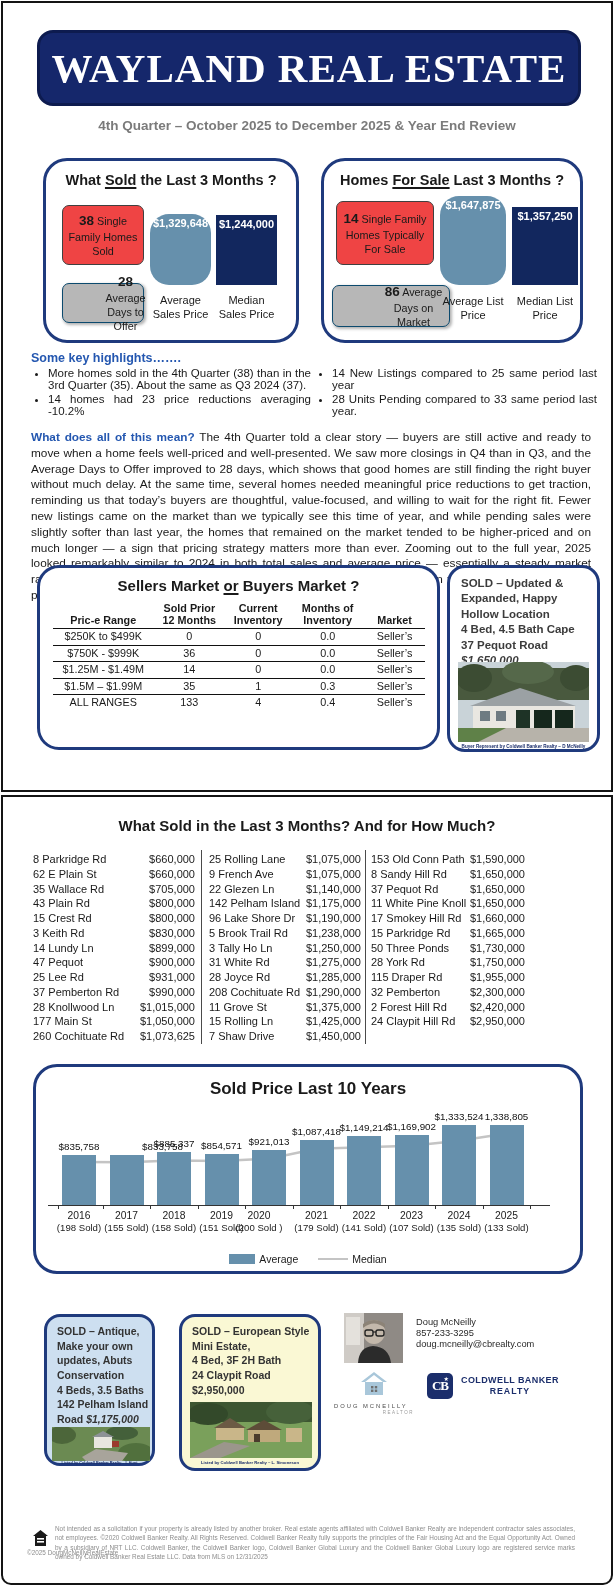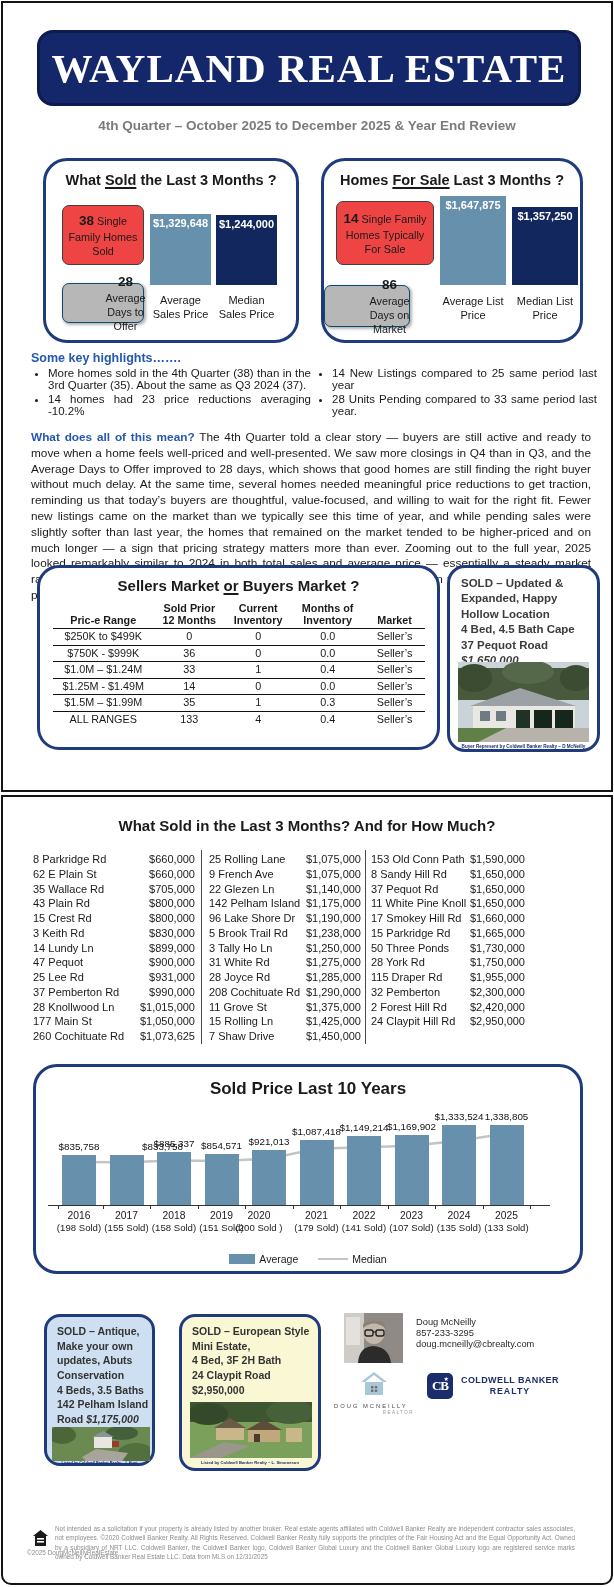--- a/index.html
+++ b/index.html
@@ -19,24 +19,24 @@
   #forsaleBox{left:318px;top:155px;width:262px;height:185px;}
   .sb-title{position:absolute;top:11px;left:0;width:100%;text-align:center;font-weight:bold;font-size:14.5px;white-space:nowrap;}
   .uline{text-decoration:underline;text-decoration-thickness:2px;text-underline-offset:2px;}
   .graybox{position:absolute;border-radius:7px;text-align:center;font-size:10.8px;line-height:1.3;display:flex;align-items:center;justify-content:center;box-sizing:border-box;padding:2px 3px;}
   .graybox b{font-size:13.5px;}
   .gb-light{background:#ef4444;border:1px solid #404040;}
   .gb-dark{background:#b7b7b7;border:1px solid #0c4a6e;box-shadow:1.5px 1.5px 3px rgba(0,0,0,.3);padding-left:48px;}
   #sbGray1{left:16px;top:44px;width:82px;height:60px;}
   #sbGray2{left:16px;top:122px;width:82px;height:40px;}
   #fsGray1{left:12px;top:40px;width:98px;height:64px;}
-  #fsGray2{left:0;top:124px;width:86px;height:42px;}
+  #fsGray2{left:8px;top:124px;width:118px;height:42px;}
   .mini-bar{position:absolute;display:flex;justify-content:center;align-items:flex-start;}
   .mini-bar .blab{color:#fff;font-weight:bold;font-size:11px;margin-top:3px;white-space:nowrap;}
-  .steel{background:#6690ac;}
+  .steel{background:#6690ac;border-radius:19px;}
   .darknavy{background:#12275e;}
   #sbAvgBar{left:104px;width:61px;bottom:55px;height:71px;}
   #sbMedBar{left:170px;width:61px;bottom:55px;height:70px;}
   #fsAvgBar{left:116px;width:66px;bottom:55px;height:89px;}
   #fsMedBar{left:188px;width:66px;bottom:55px;height:78px;}
   .bar-cap{position:absolute;text-align:center;font-size:11px;line-height:1.25;}
   #sbAvgCap{left:104px;top:133px;width:61px;}
   #sbMedCap{left:170px;top:133px;width:61px;}
   #fsAvgCap{left:116px;top:134px;width:66px;}
   #fsMedCap{left:188px;top:134px;width:66px;}
@@ -219,27 +219,20 @@
             <td>Seller’s</td>
           </tr>
           <tr>
             <td>$750K - $999K</td>
             <td>36</td>
             <td>0</td>
             <td>0.0</td>
             <td>Seller’s</td>
           </tr>
           <tr>
-            <td>$1.0M – $1.24M</td>
-            <td>33</td>
-            <td>1</td>
-            <td>0.4</td>
-            <td>Seller’s</td>
-          </tr>
-          <tr>
             <td>$1.25M - $1.49M</td>
             <td>14</td>
             <td>0</td>
             <td>0.0</td>
             <td>Seller’s</td>
           </tr>
           <tr>
             <td>$1.5M – $1.99M</td>
             <td>35</td>
             <td>1</td>

